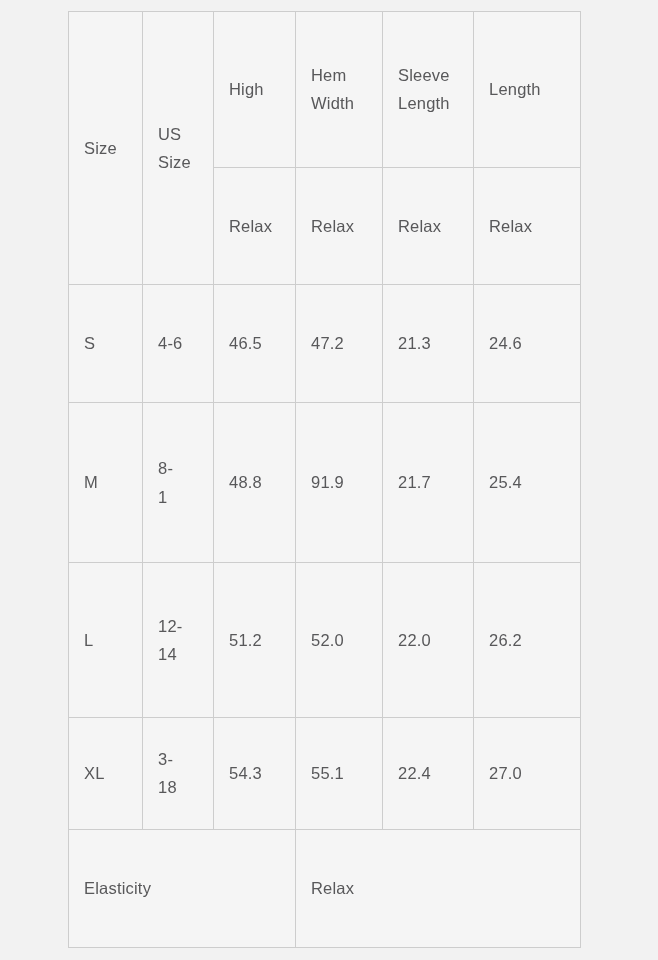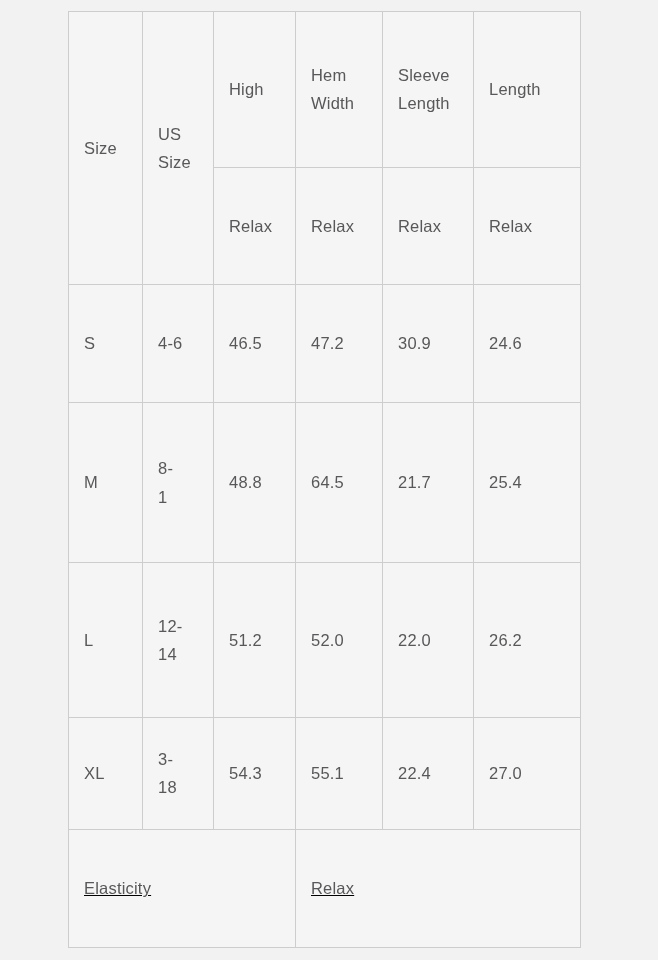--- a/index.html
+++ b/index.html
@@ -53,21 +53,21 @@
   col.c-sleeve      { width: 91px; }
   col.c-length      { width: 107px; }
 
   
   tr.hdr-main       { height: 149px; }
   tr.hdr-sub        { height: 112px; }
   tr.row-s          { height: 113px; }
   tr.row-m          { height: 153px; }
   tr.row-l          { height: 148px; }
   tr.row-xl         { height: 107px; }
-  tr.row-footer     { height: 113px; text-decoration: underline; }
+  tr.row-footer     { height: 113px; }
 
   td.hdr-label      { padding-left: 17px; }
   td.ussize-head    { padding-left: 15px; }
   td.sub-relax      { padding-left: 15px; margin-top: 15px; }
   td.cell-size      { padding-left: 20px; }
   td.cell-ussize    { padding-left: 17px; border-radius: 23px; }
   td.cell-num       { padding-left: 16px; }
   td.foot-label     { padding-left: 17px; }
   td.foot-value     { padding-left: 17px; }
 
@@ -117,32 +117,32 @@
       </tr>
 
       <tr class="row-s">
         <td class="cell-size">S</td>
         <td class="cell-ussize">
           <span class="wrapline">4-6</span>
           <span class="wrapline"></span>
         </td>
         <td class="cell-num">46.5</td>
         <td class="cell-num">47.2</td>
-        <td class="cell-num">30.9</td>
+        <td class="cell-num">21.3</td>
         <td class="cell-num">24.6</td>
       </tr>
 
       <tr class="row-m">
         <td class="cell-size">M</td>
         <td class="cell-ussize">
           <span class="wrapline">8-</span>
           <span class="wrapline">1</span>
         </td>
         <td class="cell-num">48.8</td>
-        <td class="cell-num">64.5</td>
+        <td class="cell-num">91.9</td>
         <td class="cell-num">21.7</td>
         <td class="cell-num">25.4</td>
       </tr>
 
       <tr class="row-l">
         <td class="cell-size">L</td>
         <td class="cell-ussize">
           <span class="wrapline">12-</span>
           <span class="wrapline">14</span>
         </td>

